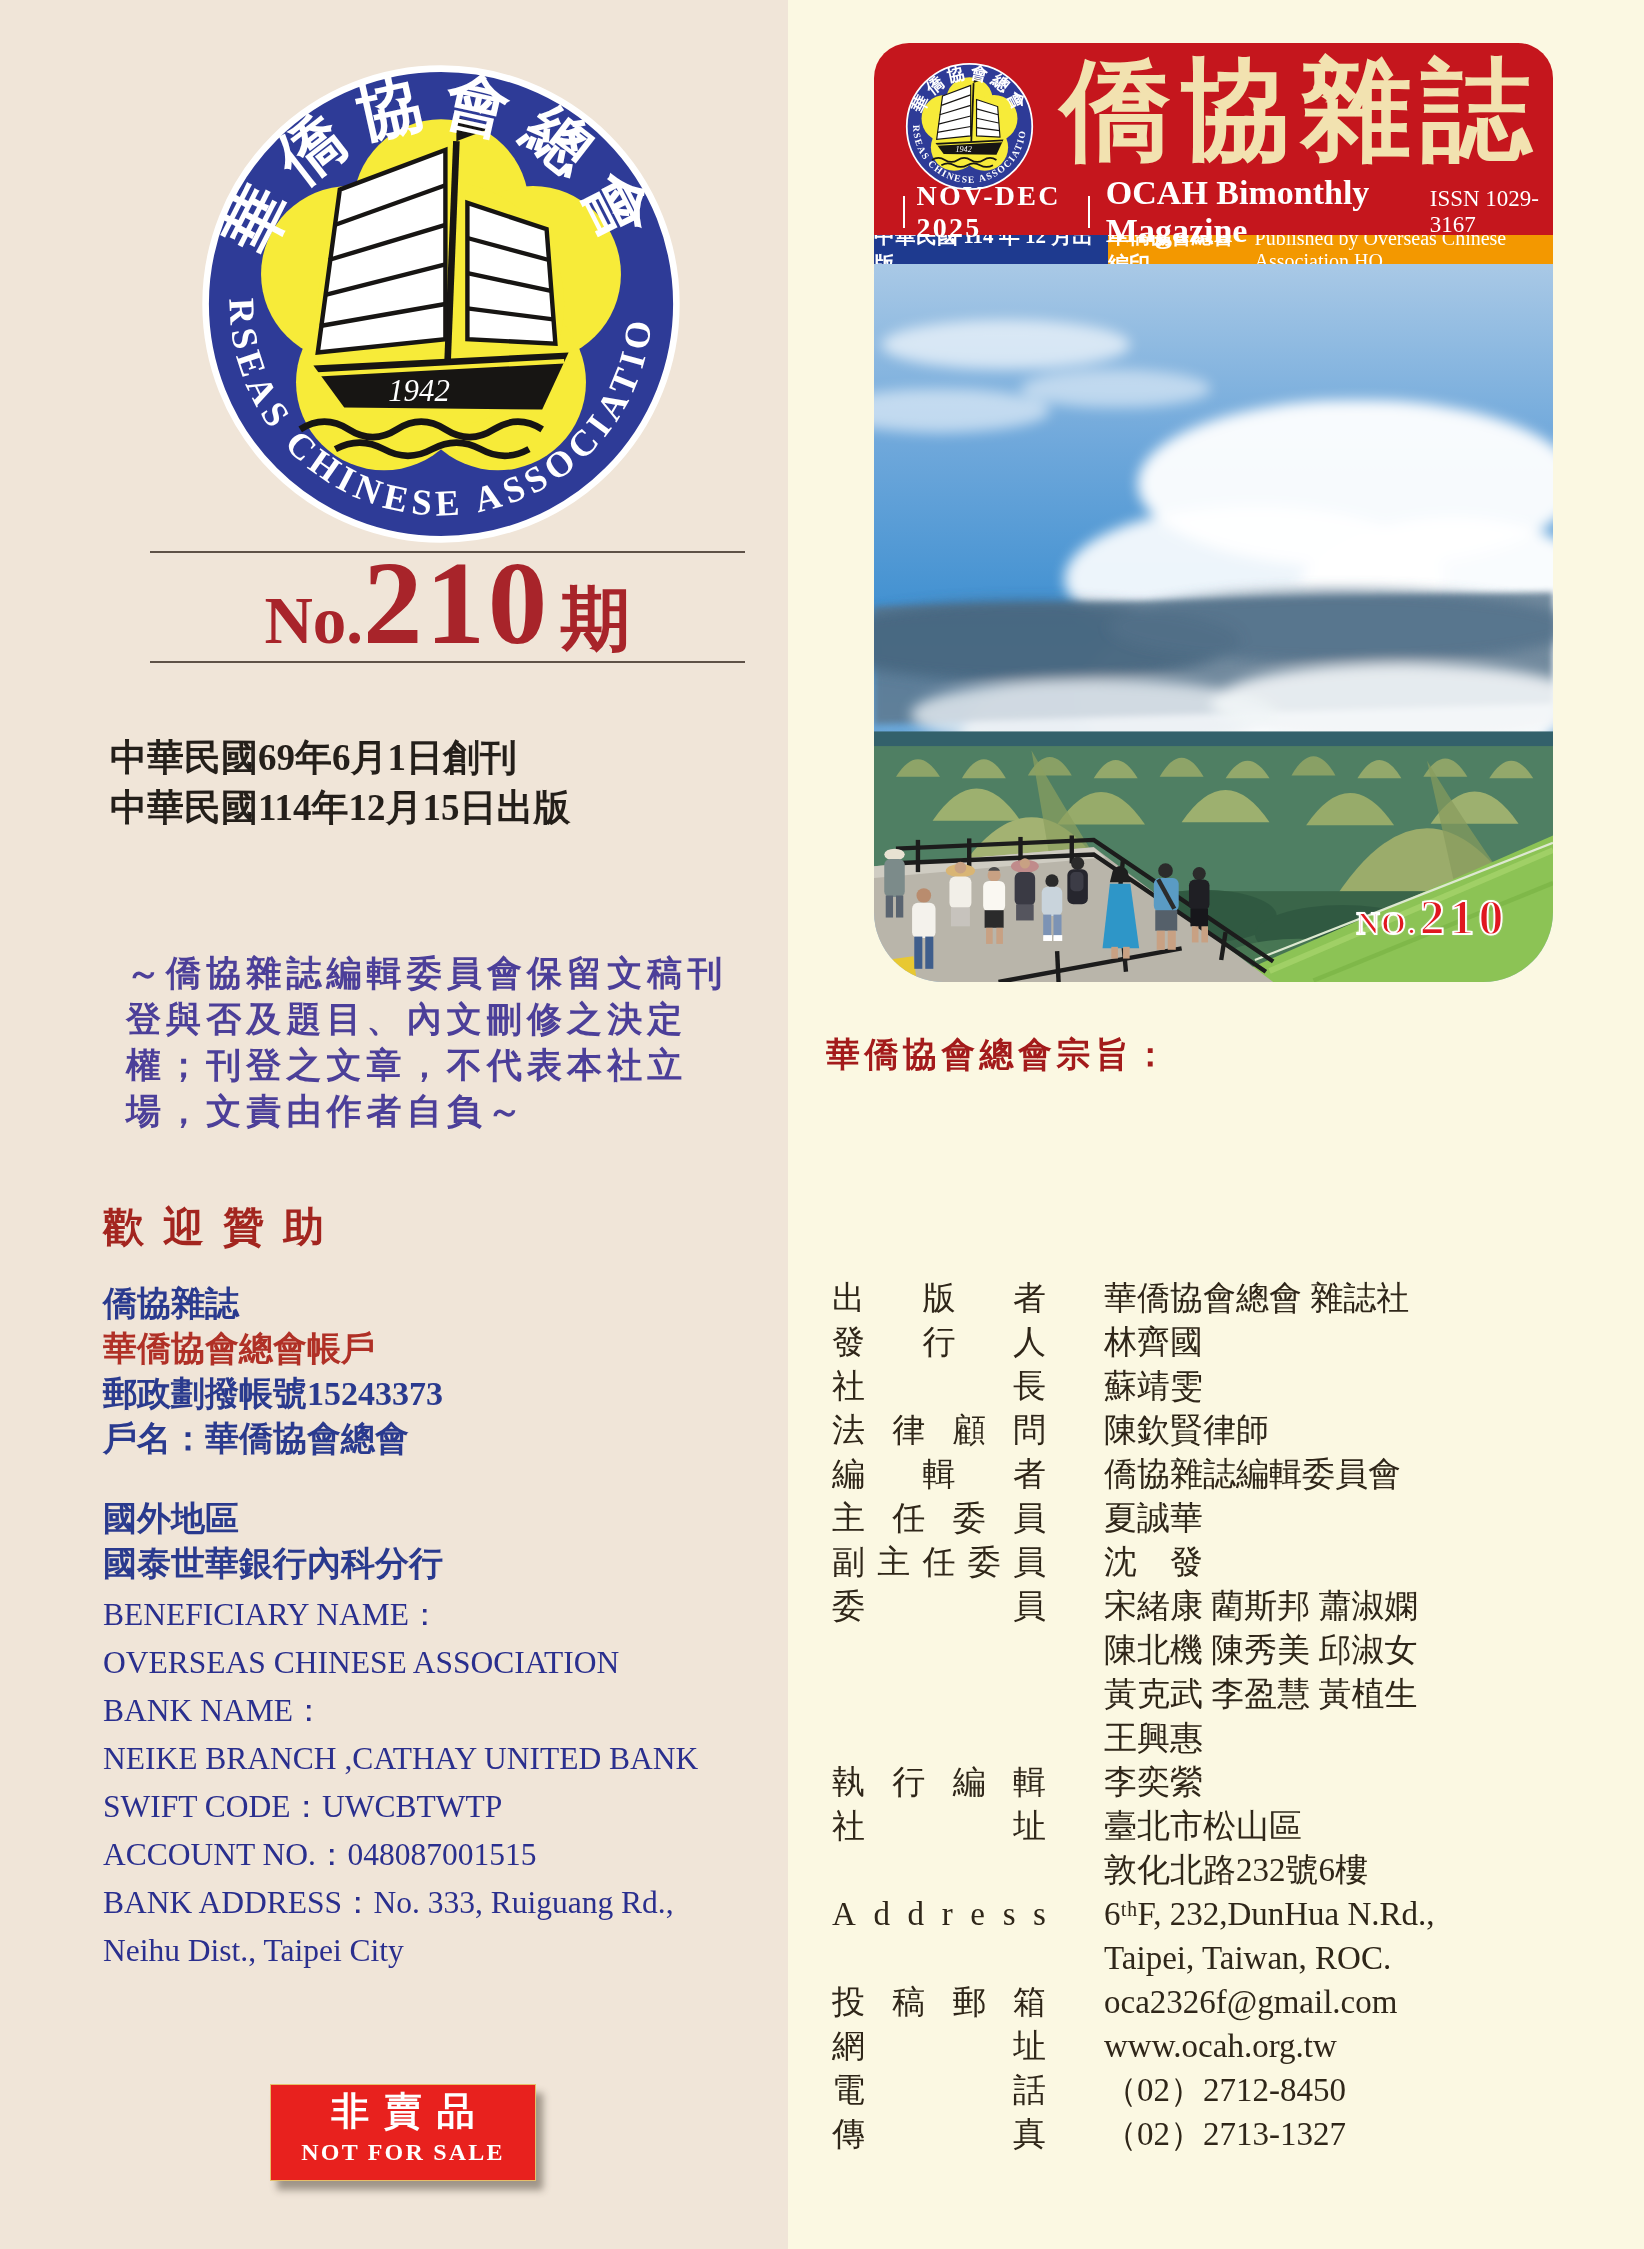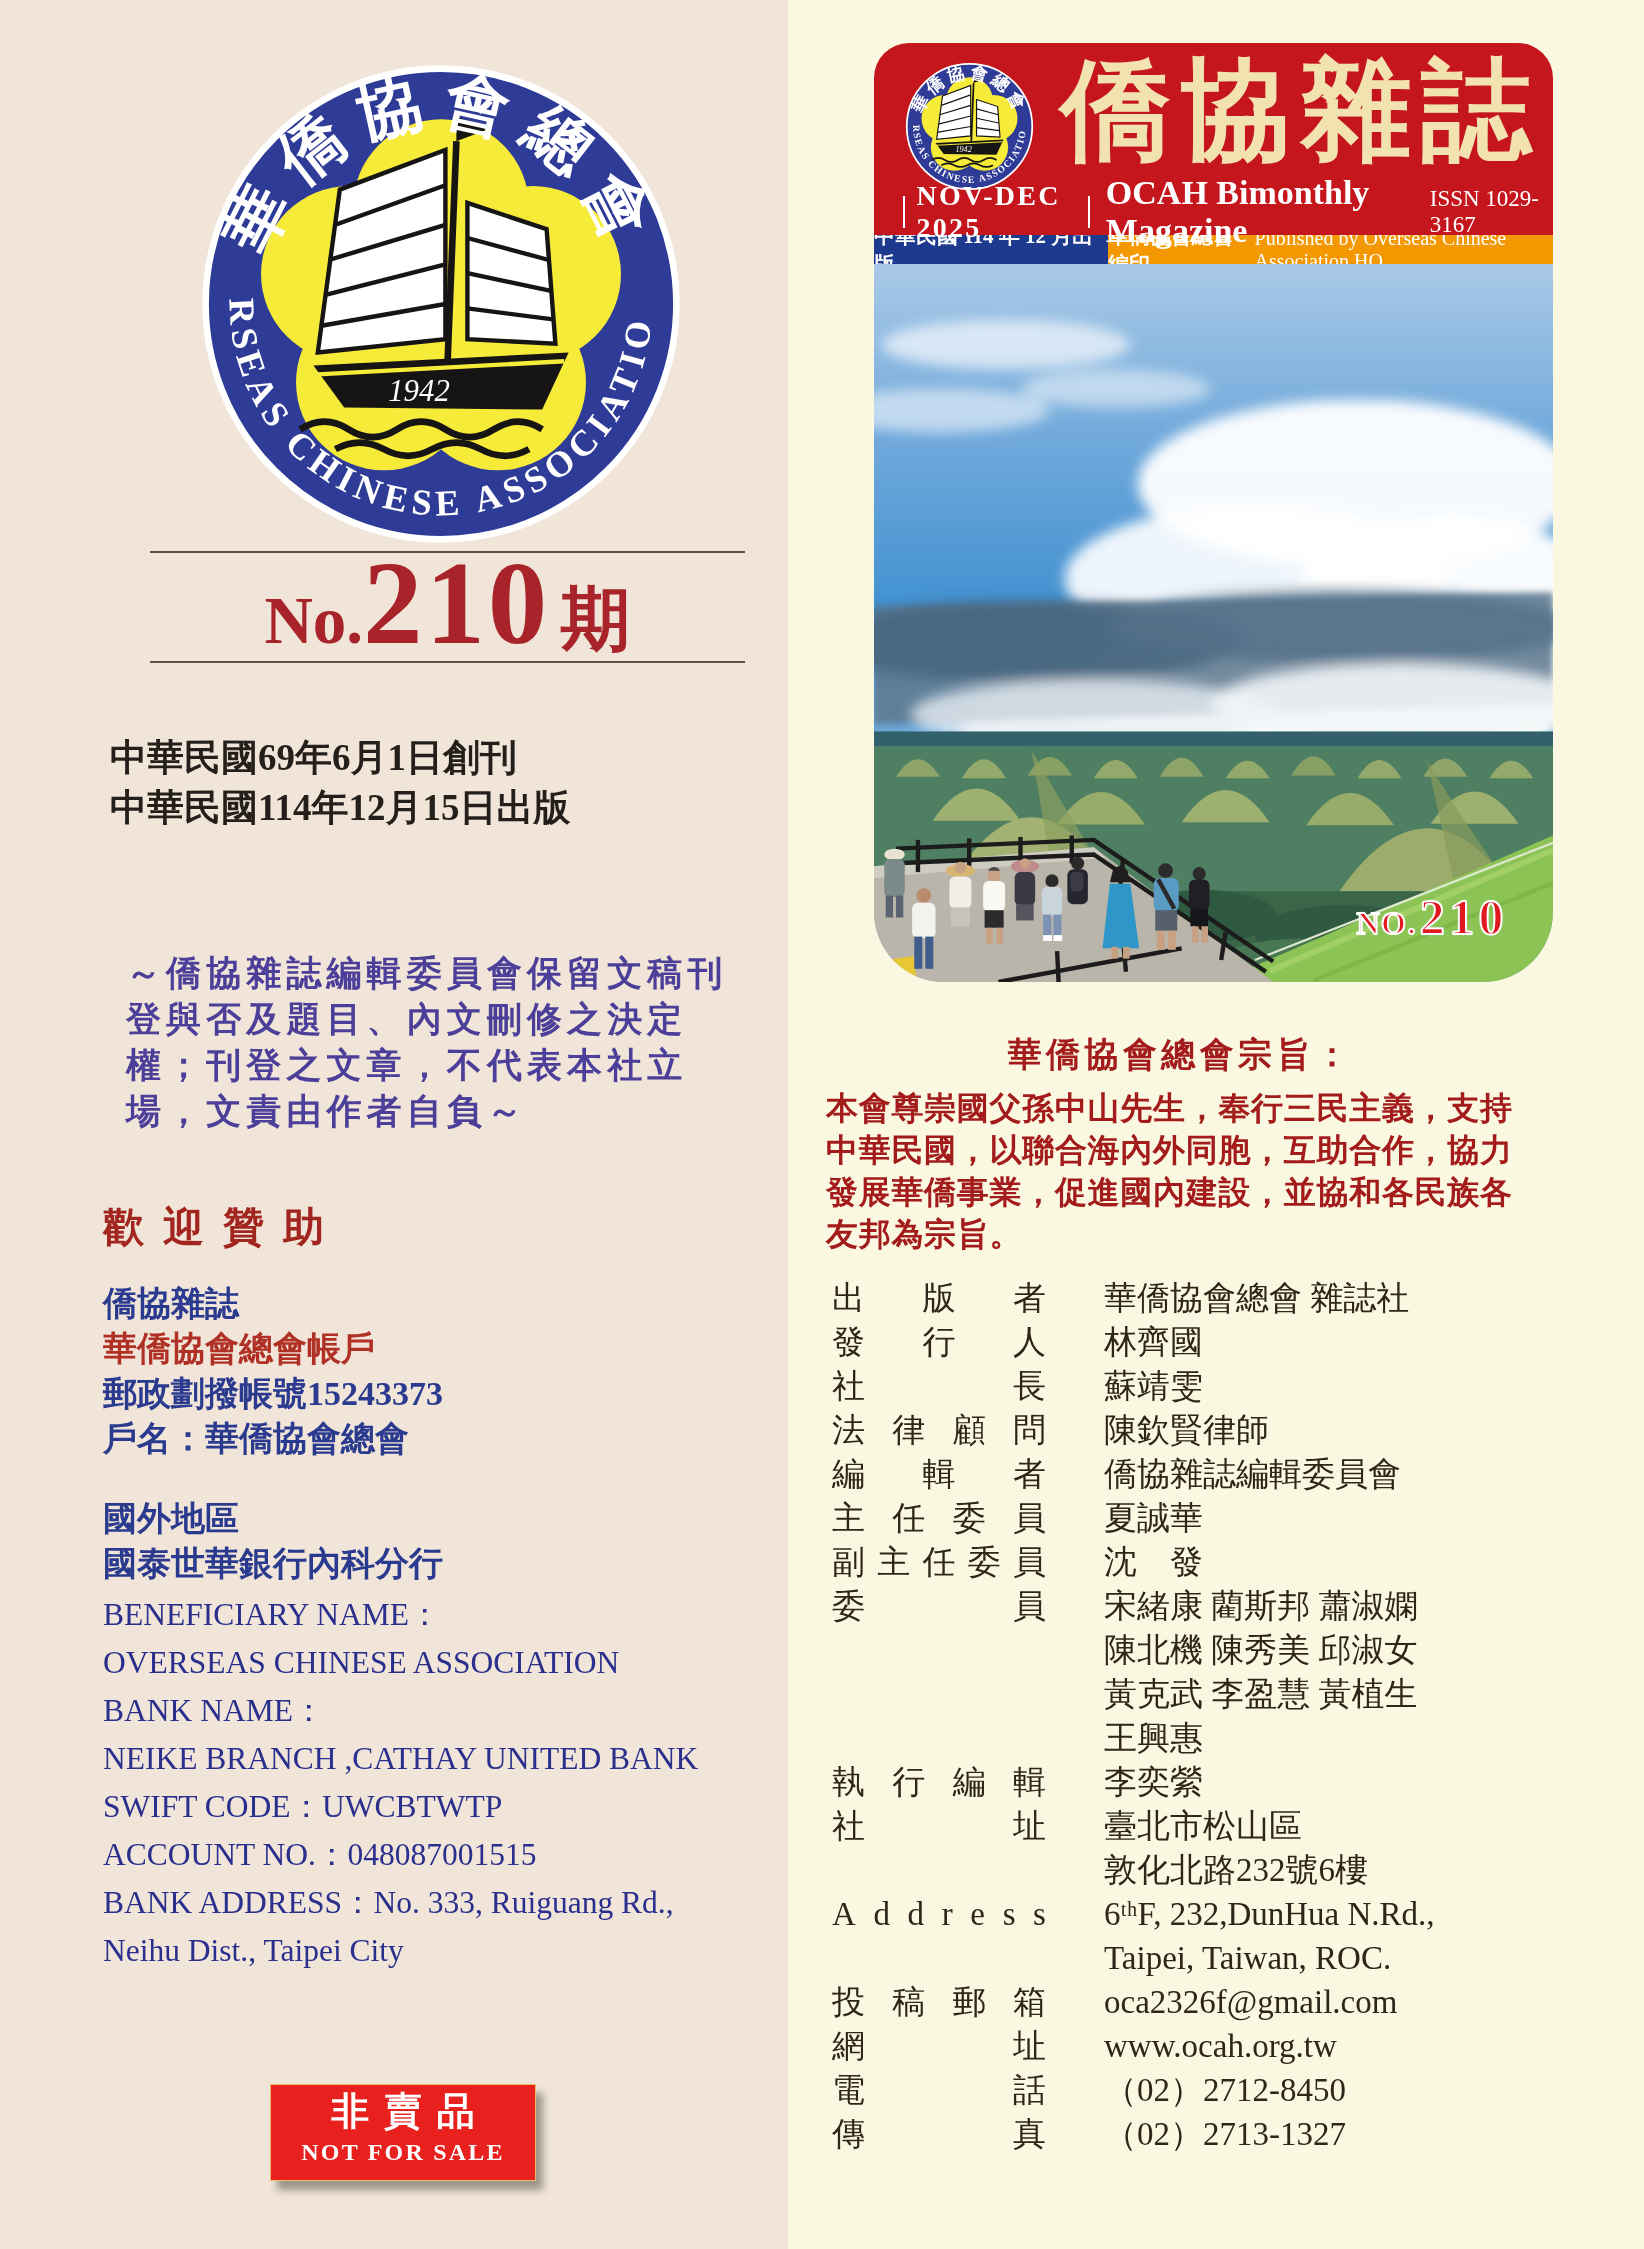--- a/index.html
+++ b/index.html
@@ -57,21 +57,21 @@
   .photo{position:relative;height:718px;border-radius:0 0 70px 70px;overflow:hidden;background:#9cc3e2;}
   .photo svg{display:block;width:100%;height:100%;}
   .photo-no{position:absolute;right:45px;top:624px;display:flex;align-items:baseline;
       color:#e01820;font-weight:bold;-webkit-text-stroke:1.8px #fff;
       text-shadow:0 0 2.2px #fff;}
   .photo-no .pfx{font-size:32px;letter-spacing:1.5px;}
   .photo-no .num{font-size:50px;letter-spacing:4.4px;margin-left:2.9px;}
 
   
   .mission{position:absolute;left:826px;top:1032px;width:709px;color:var(--mission_red);}
-  .mission-head{font-size:34px;font-weight:bold;letter-spacing:4.4px;text-align:center;}
+  .mission-head{font-size:34px;font-weight:bold;letter-spacing:4.4px;}
   .mission-body{margin-top:8.8px;font-size:32px;line-height:42px;font-weight:bold;letter-spacing:0.7px;}
 
   
   .mast-table{position:absolute;left:832px;top:1276px;width:700px;color:var(--table_ink);
       font-size:33px;line-height:44px;}
   .mrow{display:flex;align-items:flex-start;}
   .mlabel{width:214px;display:flex;justify-content:space-between;flex:none;}
   .mvalue{margin-left:58px;}
   .vline{white-space:pre;}
 </style>
@@ -372,21 +372,20 @@
       </svg>
       <div class="photo-no">
         <span class="pfx">NO.</span>
         <span class="num">210</span>
       </div>
     </div>
   </div>
 
   <div class="mission">
     <div class="mission-head">華僑協會總會宗旨：</div>
-    <div class="mission-body">本會尊崇國父孫中山先生，奉行三民主義，支持中華民國，以聯合海內外同胞，互助合作，協力發展華僑事業，促進國內建設，並協和各民族各友邦為宗旨。</div>
   </div>
 
   <div class="mast-table">
 
       <div class="mrow">
         <span class="mlabel">
           <span>出</span>
           <span>版</span>
           <span>者</span>
         </span>

